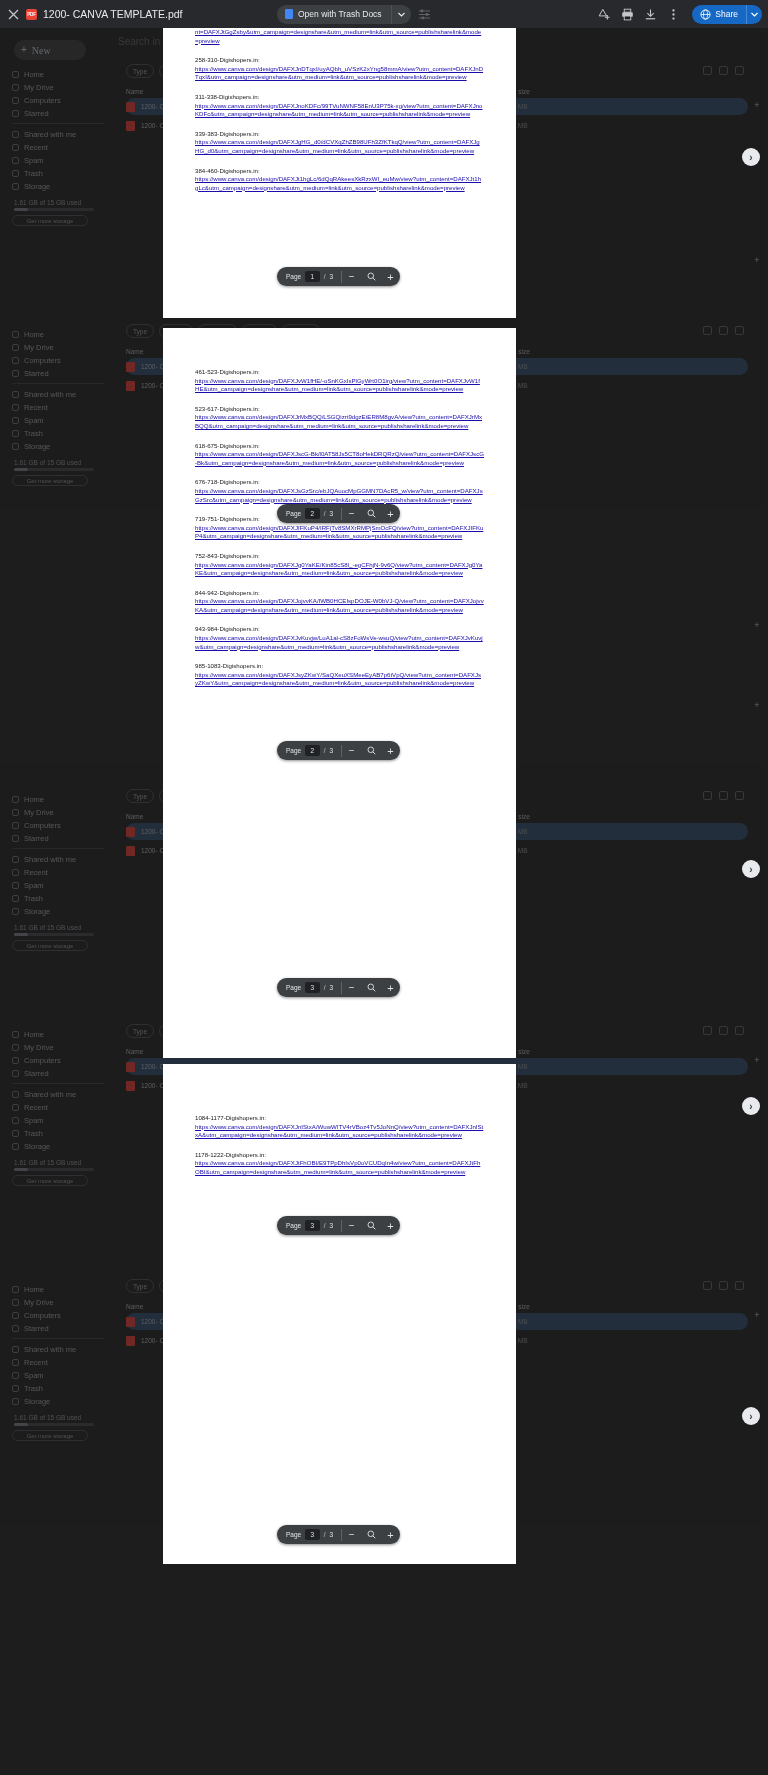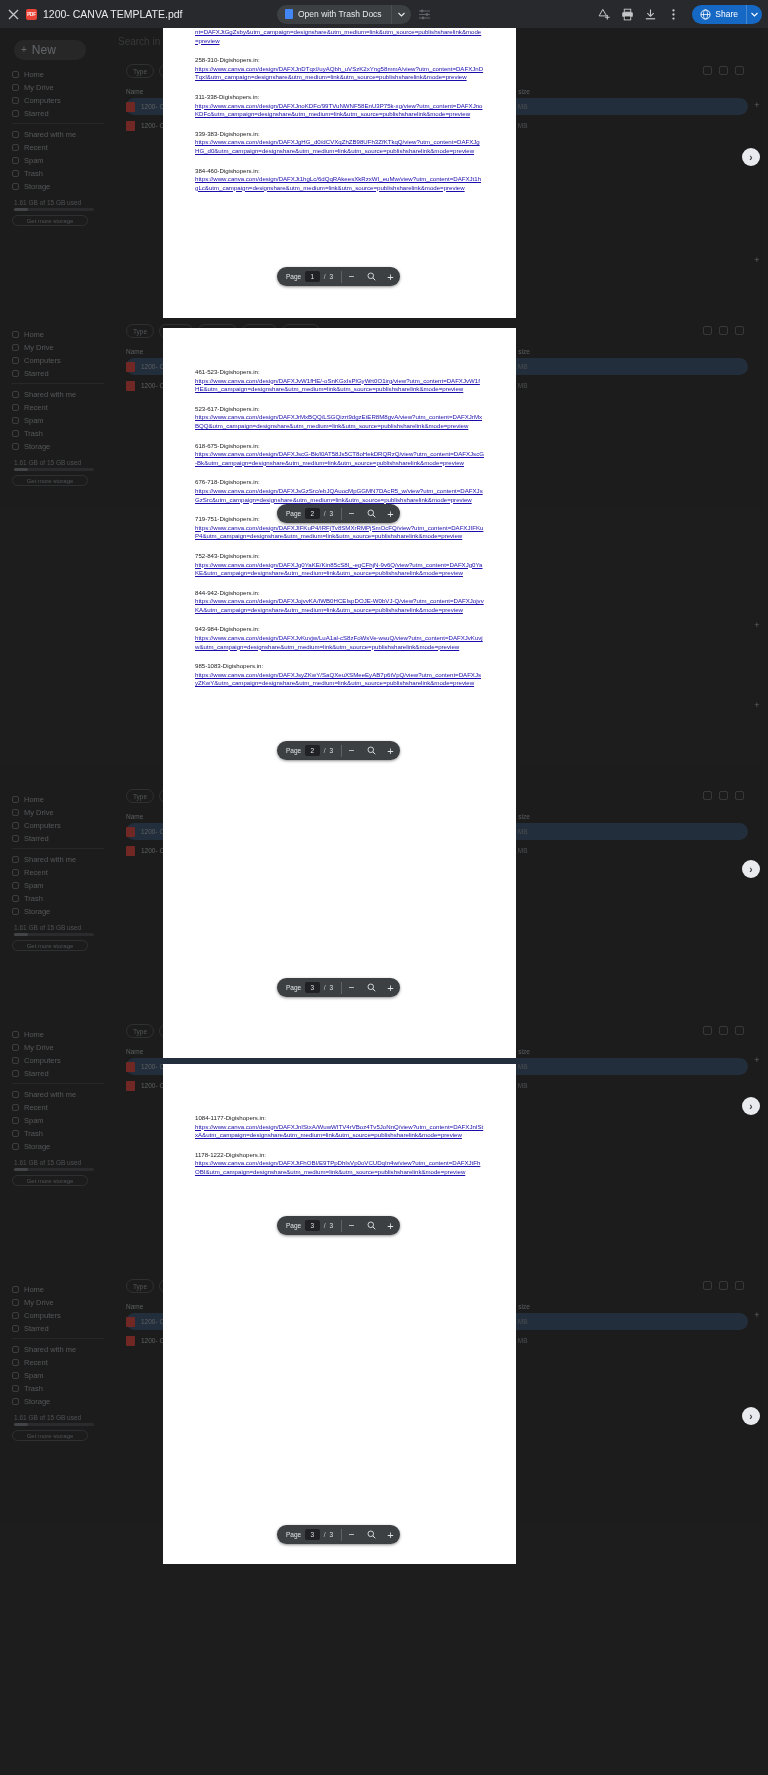--- a/index.html
+++ b/index.html
@@ -22,21 +22,21 @@
     background: #1b1b1b;
     opacity: .55;
   }
   .bg-sidebar { position: absolute; left: 0; top: 0; width: 112px; bottom: 0; }
   .bg-newbtn {
     position: absolute; left: 14px; top: 12px; width: 72px; height: 20px;
     border-radius: 10px; background: #2e2f31;
     display: flex; align-items: center; gap: 5px; padding-left: 7px;
   }
   .bg-newbtn .plus { color: #9aa0a6; font-size: 10px; line-height: 1; }
-  .bg-newbtn .lbl { color: #9aa0a6; font-size: 12px; }
+  .bg-newbtn .lbl { color: #9aa0a6; font-size: 10px; font-family: Liberation Serif, serif; }
   .bg-nav-item {
     position: absolute; left: 12px; width: 92px; height: 13px;
     display: flex; align-items: center; gap: 5px;
     color: #7f8387; font-size: 7.5px; white-space: nowrap;
   }
   .bg-nav-item .dot {
     width: 7px; height: 7px; border-radius: 2px;
     border: 1px solid #55585c; flex: none;
   }
   .bg-sect-div {

